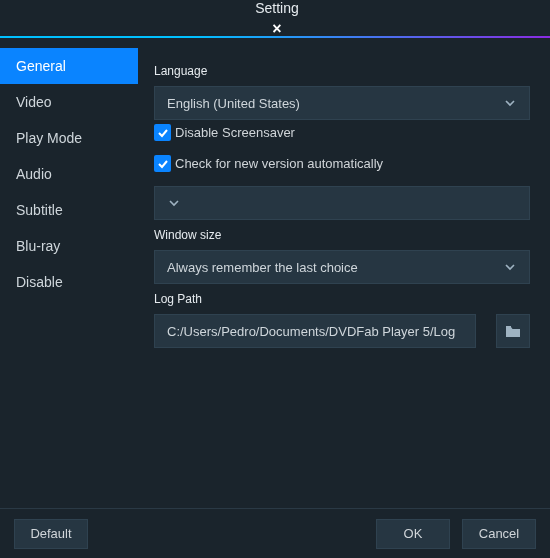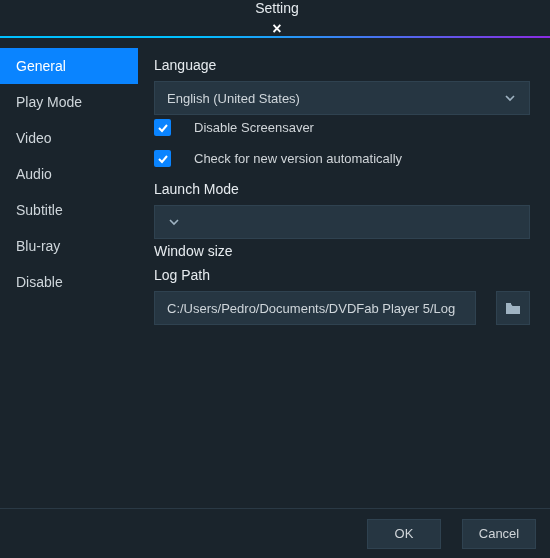--- a/index.html
+++ b/index.html
@@ -44,41 +44,41 @@
   }
   .side-item.active {
     background: #0a84ff;
     color: #fff;
   }
   .main {
     flex: 1;
     padding: 18px 20px 0 16px;
   }
   .field-label {
-    font-size: 14px;
+    font-size: 12px;
     color: #e6ebef;
     margin-bottom: 8px;
-    margin-top: 1px;
+    margin-top: 8px;
   }
   .select {
     background: #263642;
     border: 1px solid #2f4250;
     height: 34px;
     display: flex; align-items: center; justify-content: space-between;
     padding: 0 12px;
     color: #cfd6db;
     cursor: pointer;
     margin-bottom: 4px;
   }
   .chev {
     width: 14px; height: 14px; display: flex; align-items:center; justify-content:center;
   }
   .chev svg { width: 12px; height: 12px; }
   .checkrow {
-    display: flex; align-items: center; gap: 23px;
+    display: flex; align-items: center; gap: 4px;
     margin-bottom: 14px;
   }
   .checkbox {
     width: 17px; height: 17px;
     background: #0a84ff;
     border-radius: 2px;
     display: flex; align-items: center; justify-content: center;
     cursor: pointer;
   }
   .checkbox svg { width: 12px; height: 12px; }
@@ -111,39 +111,39 @@
     padding: 0 14px;
   }
   .spacer { flex: 1; }
   .btn {
     min-width: 74px; height: 30px;
     background: #263642;
     border: 1px solid #2f4250;
     color: #d0d5d9;
     display: flex; align-items:center; justify-content:center;
     cursor: pointer;
-    margin-left: 21px;
+    margin-left: 12px;
     font-size: 13px;
   }
   .btn.default { margin-left: 0; }
 </style>
 </head>
 <body>
 
 <div class="titlebar">
   <span>Setting</span>
   <span class="close-x">×</span>
 </div>
 <div class="sep"></div>
 
 <div class="body">
   <div class="sidebar">
     <div class="side-item active"><span>General</span></div>
+    <div class="side-item"><span>Video</span></div>
     <div class="side-item"><span>Play Mode</span></div>
-    <div class="side-item"><span>Video</span></div>
     <div class="side-item"><span>Audio</span></div>
     <div class="side-item"><span>Subtitle</span></div>
     <div class="side-item"><span>Blu-ray</span></div>
     <div class="side-item"><span>Disable</span></div>
   </div>
 
   <div class="main">
     <div class="field-label">Language</div>
     <div class="select">
       <span>English (United States)</span>
@@ -165,47 +165,57 @@
 
     <div class="checkrow">
       <div class="checkbox">
         <svg viewBox="0 0 12 12">
             <path d="M2 6 L5 9 L10 3" stroke="#fff" stroke-width="2" fill="none"></path>
           </svg>
       </div>
       <span>Check for new version automatically</span>
     </div>
 
-    <div class="field-label">Launch Mode</div>
     <div class="select">
       <span class="chev">
         <svg viewBox="0 0 12 12">
             <path d="M2 4 L6 8 L10 4" stroke="#9fb3c2" stroke-width="1.6" fill="none"></path>
           </svg>
       </span>
     </div>
 
     <div class="field-label">Window size</div>
+    <div class="select">
+      <span>Always remember the last choice</span>
+      <span class="chev">
+        <svg viewBox="0 0 12 12">
+            <path d="M2 4 L6 8 L10 4" stroke="#9fb3c2" stroke-width="1.6" fill="none"></path>
+          </svg>
+      </span>
+    </div>
 
     <div class="field-label">Log Path</div>
     <div class="logrow">
       <div class="textinput">
         <span>C:/Users/Pedro/Documents/DVDFab Player 5/Log</span>
       </div>
       <div class="browse">
         <svg width="16" height="14" viewBox="0 0 16 14">
           <path d="M1 3 h5 l1.5 2 H15 v8 H1 Z" fill="#9fb3c2"></path>
           <rect x="1" y="2" width="5" height="2" fill="#9fb3c2"></rect>
         </svg>
       </div>
     </div>
   </div>
 </div>
 
 <div class="footer">
+  <div class="btn default">
+    <span>Default</span>
+  </div>
   <div class="spacer"></div>
   <div class="btn">
     <span>OK</span>
   </div>
   <div class="btn">
     <span>Cancel</span>
   </div>
 </div>
 
 </body></html>

